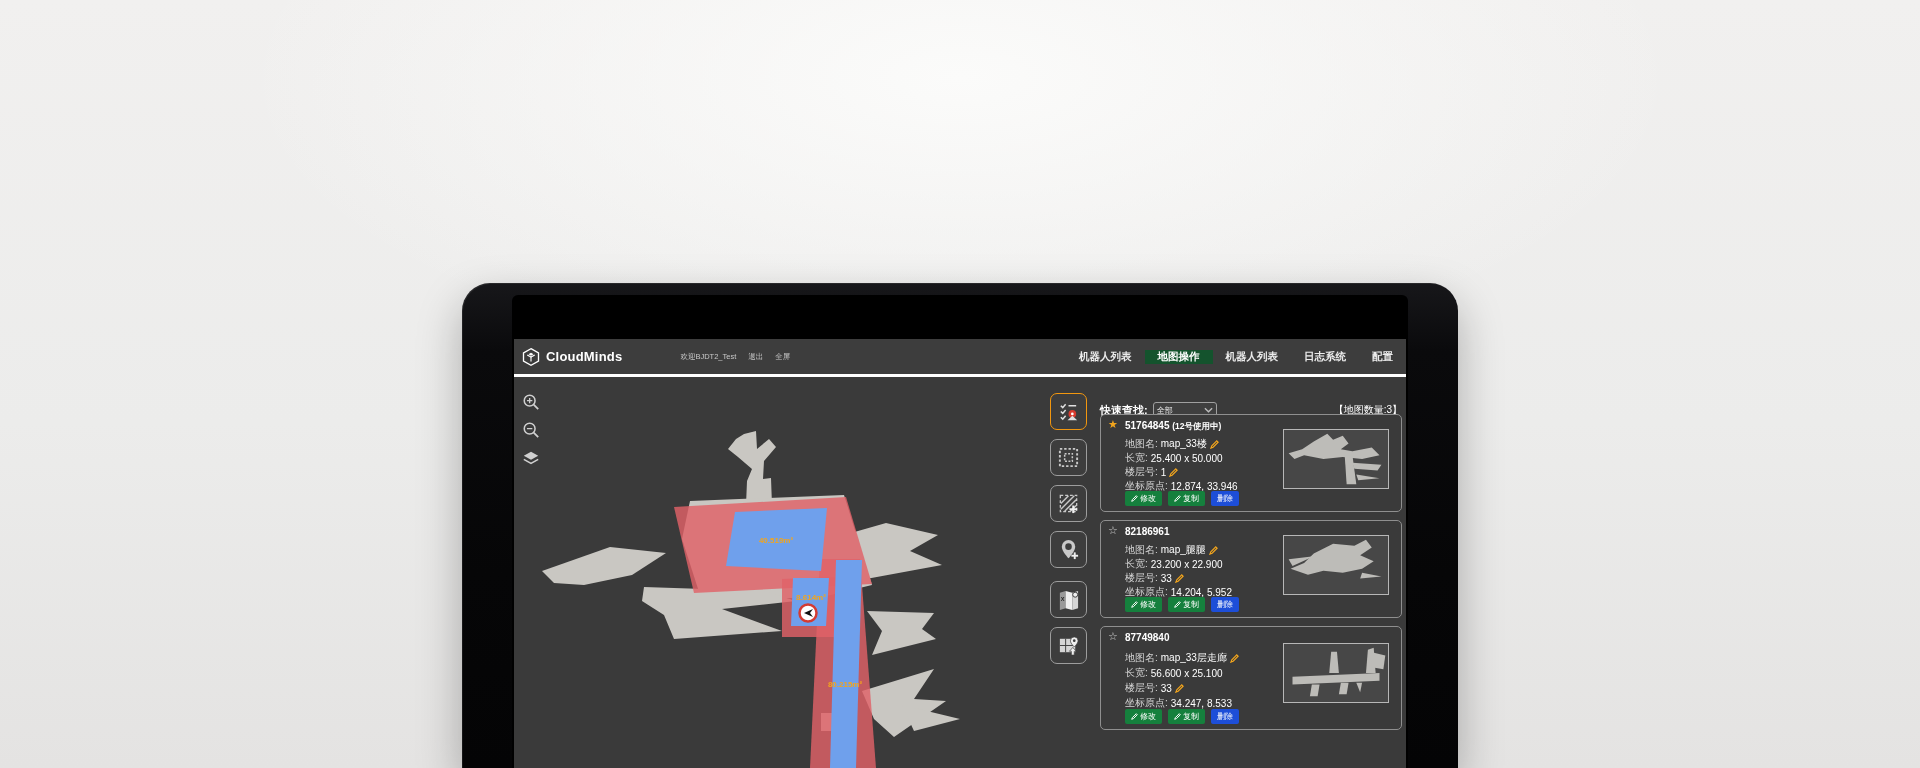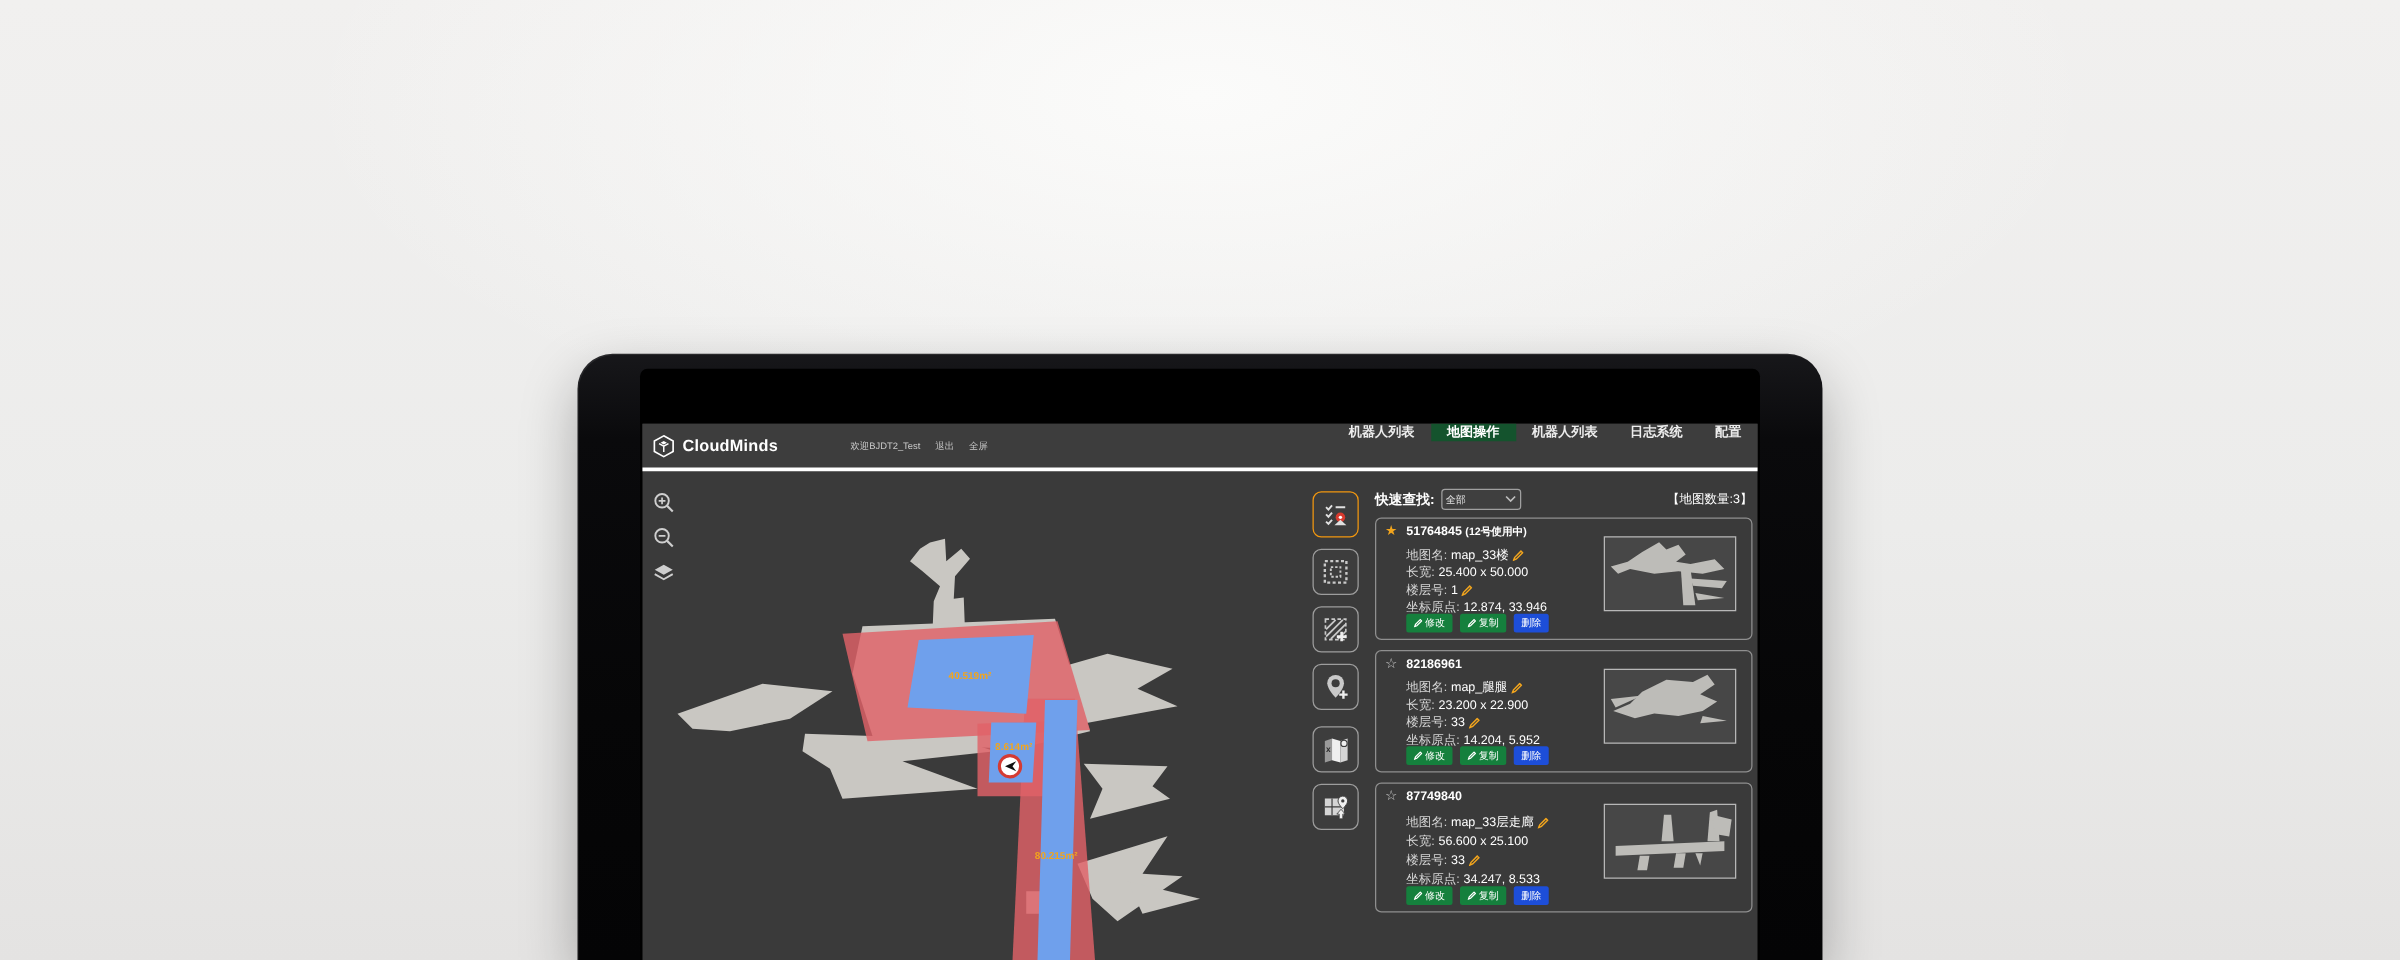--- a/index.html
+++ b/index.html
@@ -21,21 +21,21 @@
   .ui { position:absolute; left:2px; right:2px; top:44px; bottom:0; background:#3a3a3a; }
 
   
   .navbar { position:absolute; left:0; right:0; top:0; height:38px; background:#3d3d3d;
     border-bottom:3px solid #ffffff; display:flex; align-items:center; z-index:30; }
   .brand { display:flex; align-items:center; gap:5px; padding-left:7px; }
   .brand-name { color:#fff; font-weight:bold; font-size:13px; letter-spacing:.2px; }
   .welcome { margin-left:58px; display:flex; gap:12px; align-items:center;
     font-size:7.5px; color:#c9c9c9;justify-content:space-between; }
   .welcome span { cursor:default; }
-  .tabs { margin-left:auto; display:flex; height:35px; align-items:flex-start; }
+  .tabs { margin-left:auto; display:flex; height:35px; align-items:center; }
   .tab { display:flex; align-items:center; padding:0 13px; color:#ececec;
     font-size:10.5px; font-weight:bold; cursor:pointer; }
   .tab.active { background:#14532d; color:#fff; }
 
   
   .map-controls { position:absolute; left:8px; top:54px; display:flex;
     flex-direction:column; gap:10px; z-index:20; }
   .mc-btn { width:18px; height:18px; cursor:pointer; }
 
   
@@ -43,21 +43,21 @@
   .area-label { font-size:8px; font-weight:bold; fill:#F2A51D; }
 
   
   .vtoolbar { position:absolute; left:536px; top:54px; width:38px; z-index:20; }
   .tool-btn { position:absolute; left:0; width:37px; height:37px; background:#3d3d3d;
     border:1.5px solid #9d9d9d; border-radius:7px; cursor:pointer;
     display:flex; align-items:center; justify-content:center; }
   .tool-btn.active { border-color:#F2970F; }
 
   
-  .panel-header { position:absolute; left:586px; top:49px; width:302px; height:22px;
+  .panel-header { position:absolute; left:586px; top:60px; width:302px; height:22px;
     display:flex; align-items:center; z-index:20; }
   .search-label { color:#fff; font-size:11px; font-weight:bold; margin-right:5px; }
   .dropdown { width:64px; height:17px; border:1px solid #a0a0a0; border-radius:3px;
     background:#3f3f3f; display:flex; align-items:center; padding:0 3px;
     color:#e2e2e2; font-size:8px; cursor:pointer; }
   .dropdown svg { margin-left:auto; }
   .count { margin-left:auto; color:#fff; font-size:10px; font-weight:normal; }
 
   .card { position:absolute; left:586px; width:302px; height:98px;
     border:1px solid #8f8f8f; border-radius:5px; background:#3a3a3a; z-index:20; }

